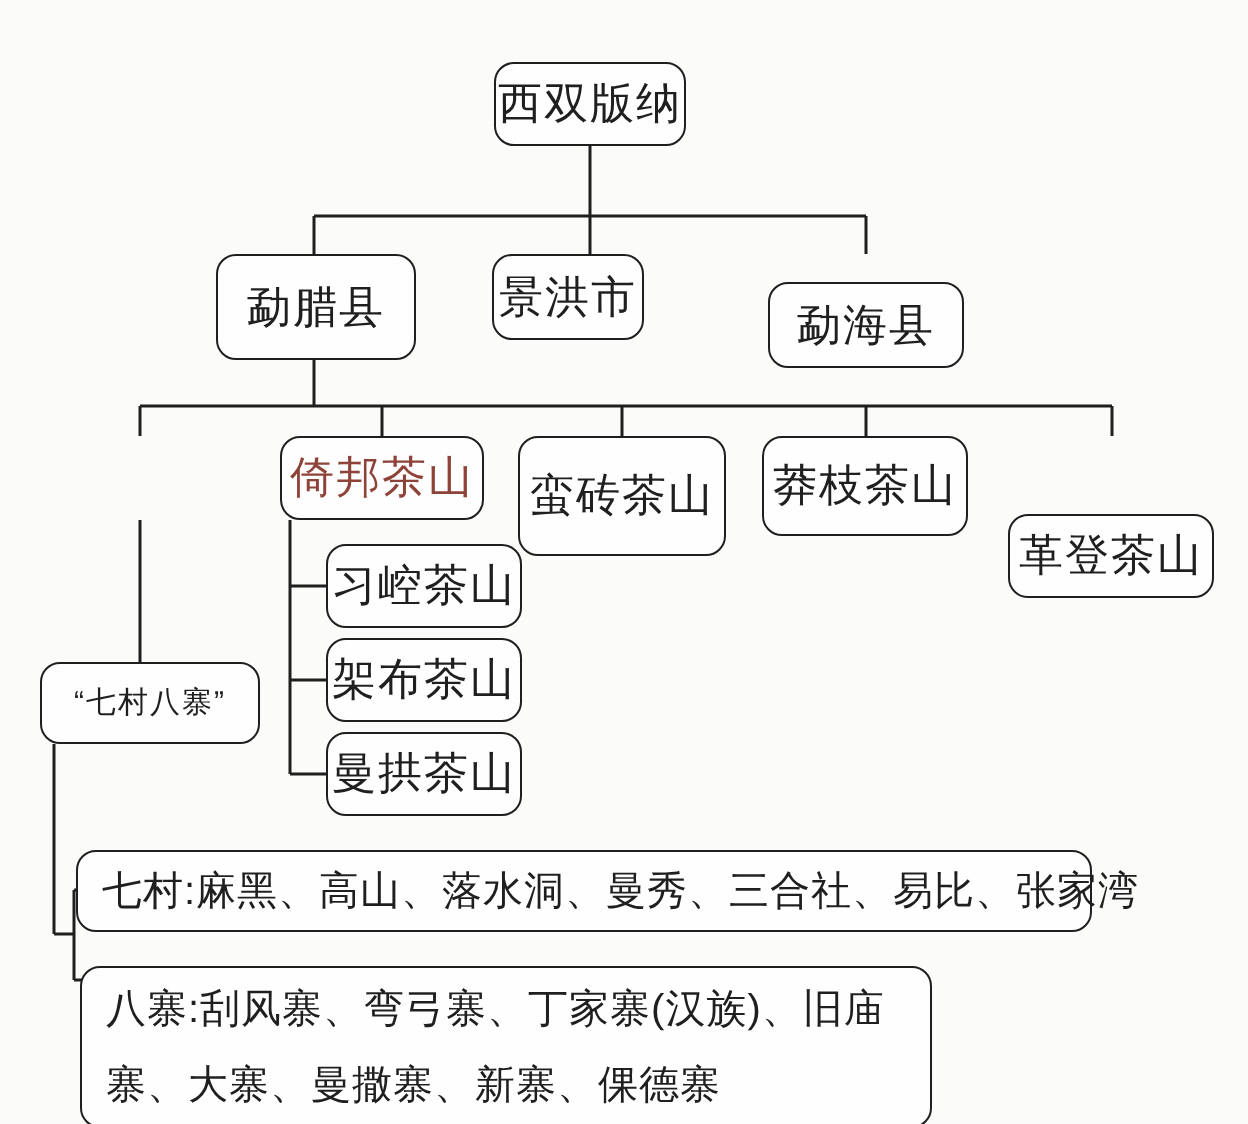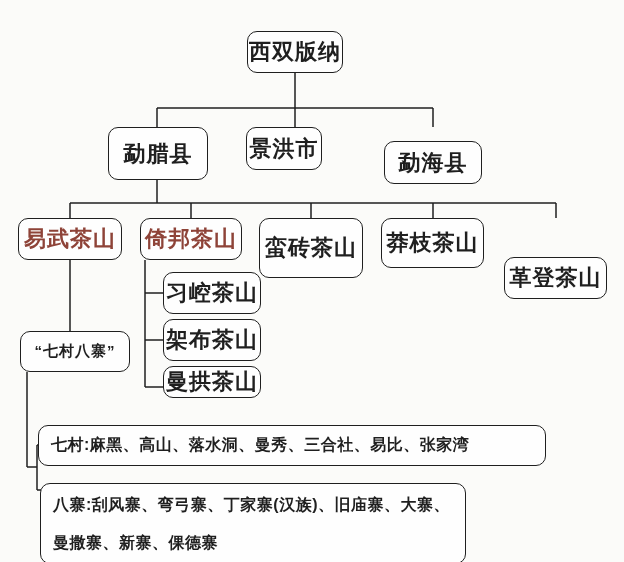--- a/index.html
+++ b/index.html
@@ -11,21 +11,20 @@
   }
   * { margin: 0; padding: 0; box-sizing: border-box; }
   html, body { background: var(--background); }
   body { font-family: "Liberation Sans", "DejaVu Sans", sans-serif; color: var(--text); }
   .stage {
     position: relative;
     width: 624px;
     height: 562px;
     background: var(--background);
     overflow: hidden;
-    font-weight: bold;
   }
   .wires {
     position: absolute;
     left: 0; top: 0;
     width: 624px; height: 562px;
   }
   .wires line { stroke: var(--line); stroke-width: 1.5; }
   .node {
     position: absolute;
     display: flex;
@@ -35,42 +34,42 @@
     border-radius: 10px;
     background: var(--node-background);
     font-size: 22px;
     letter-spacing: 1px;
     white-space: nowrap;
   }
   .node.accent { color: var(--accent-text); }
   .node.wide {
     justify-content: flex-start;
     padding: 4px 12px;
-    font-size: 16px;
+    font-size: 20px;
     letter-spacing: 0.5px;
   }
   .node.wrap {
     white-space: normal;
     line-height: 38px;
     align-items: center;
     text-align: left;
   }
   
   #root        { left: 247px; top:  31px; width:  96px; height: 42px; }
   #mengla      { left: 108px; top: 127px; width: 100px; height: 53px; }
   #jinghong    { left: 246px; top: 127px; width:  76px; height: 43px; }
   #menghai     { left: 384px; top: 141px; width:  98px; height: 43px; }
   #yiwu        { left:  18px; top: 218px; width: 104px; height: 42px; }
   #yibang      { left: 140px; top: 218px; width: 102px; height: 42px; }
   #manzhuan    { left: 259px; top: 218px; width: 104px; height: 60px; }
   #mangzhi     { left: 381px; top: 218px; width: 103px; height: 50px; }
   #gedeng      { left: 504px; top: 218px; width: 103px; height: 42px; margin-top: 39px; }
   #xikong      { left: 163px; top: 272px; width:  98px; height: 42px; }
   #jiabu       { left: 163px; top: 319px; width:  98px; height: 42px; }
-  #mangong     { left: 163px; top: 366px; width:  98px; height: 32px; }
+  #mangong     { left: 163px; top: 366px; width:  98px; height: 42px; }
   #qicunbazhai { left:  20px; top: 331px; width: 110px; height: 41px; font-size: 15px; }
   #sevenvillages { left: 38px; top: 425px; width: 508px; height: 41px; }
   #eightstockades { left: 40px; top: 469px; width: 426px; height: 81px; margin-top: 14px; }
 </style>
 </head>
 <body>
 
 <div class="stage">
 
   <svg class="wires" viewBox="0 0 624 562" xmlns="http://www.w3.org/2000/svg" aria-hidden="true">
@@ -101,21 +100,20 @@
     <line x1="37" y1="445" x2="39" y2="445"></line>
     <line x1="37" y1="490" x2="41" y2="490"></line>
   </svg>
 
   <div class="node" id="root">西双版纳</div>
 
   <div class="node" id="mengla">勐腊县</div>
   <div class="node" id="jinghong">景洪市</div>
   <div class="node" id="menghai">勐海县</div>
 
-  <div class="node accent" id="yiwu">易武茶山</div>
   <div class="node accent" id="yibang">倚邦茶山</div>
   <div class="node" id="manzhuan">蛮砖茶山</div>
   <div class="node" id="mangzhi">莽枝茶山</div>
   <div class="node" id="gedeng">革登茶山</div>
 
   <div class="node" id="xikong">习崆茶山</div>
   <div class="node" id="jiabu">架布茶山</div>
   <div class="node" id="mangong">曼拱茶山</div>
 
   <div class="node" id="qicunbazhai">“七村八寨”</div>

